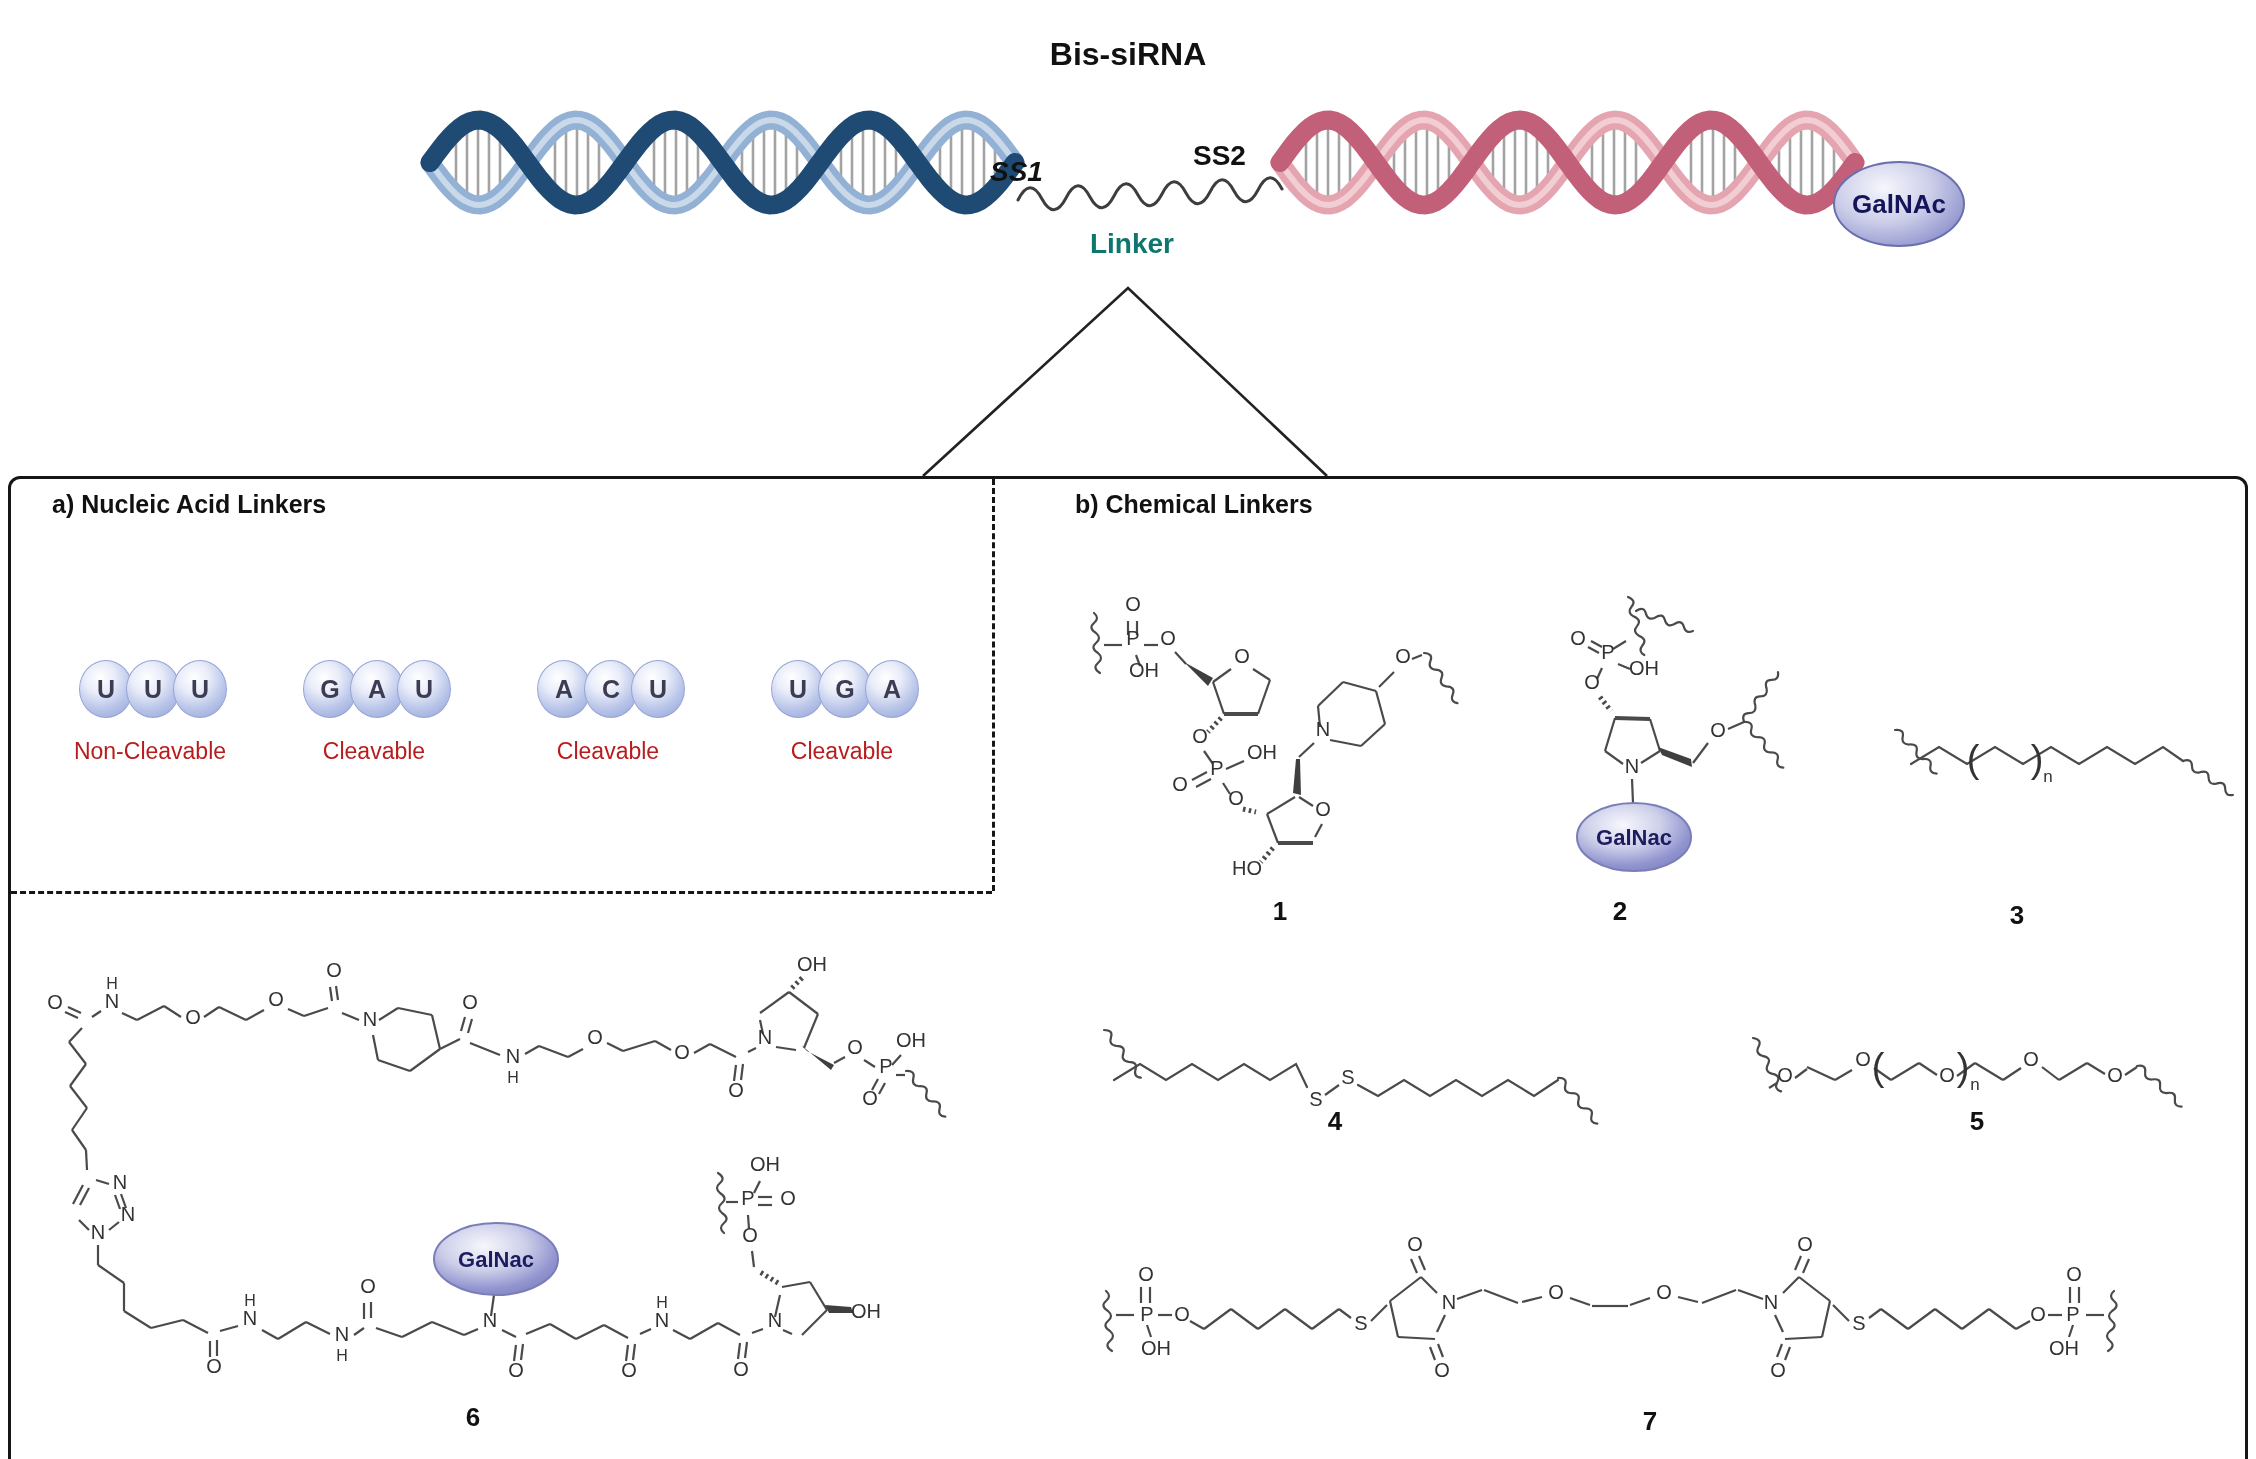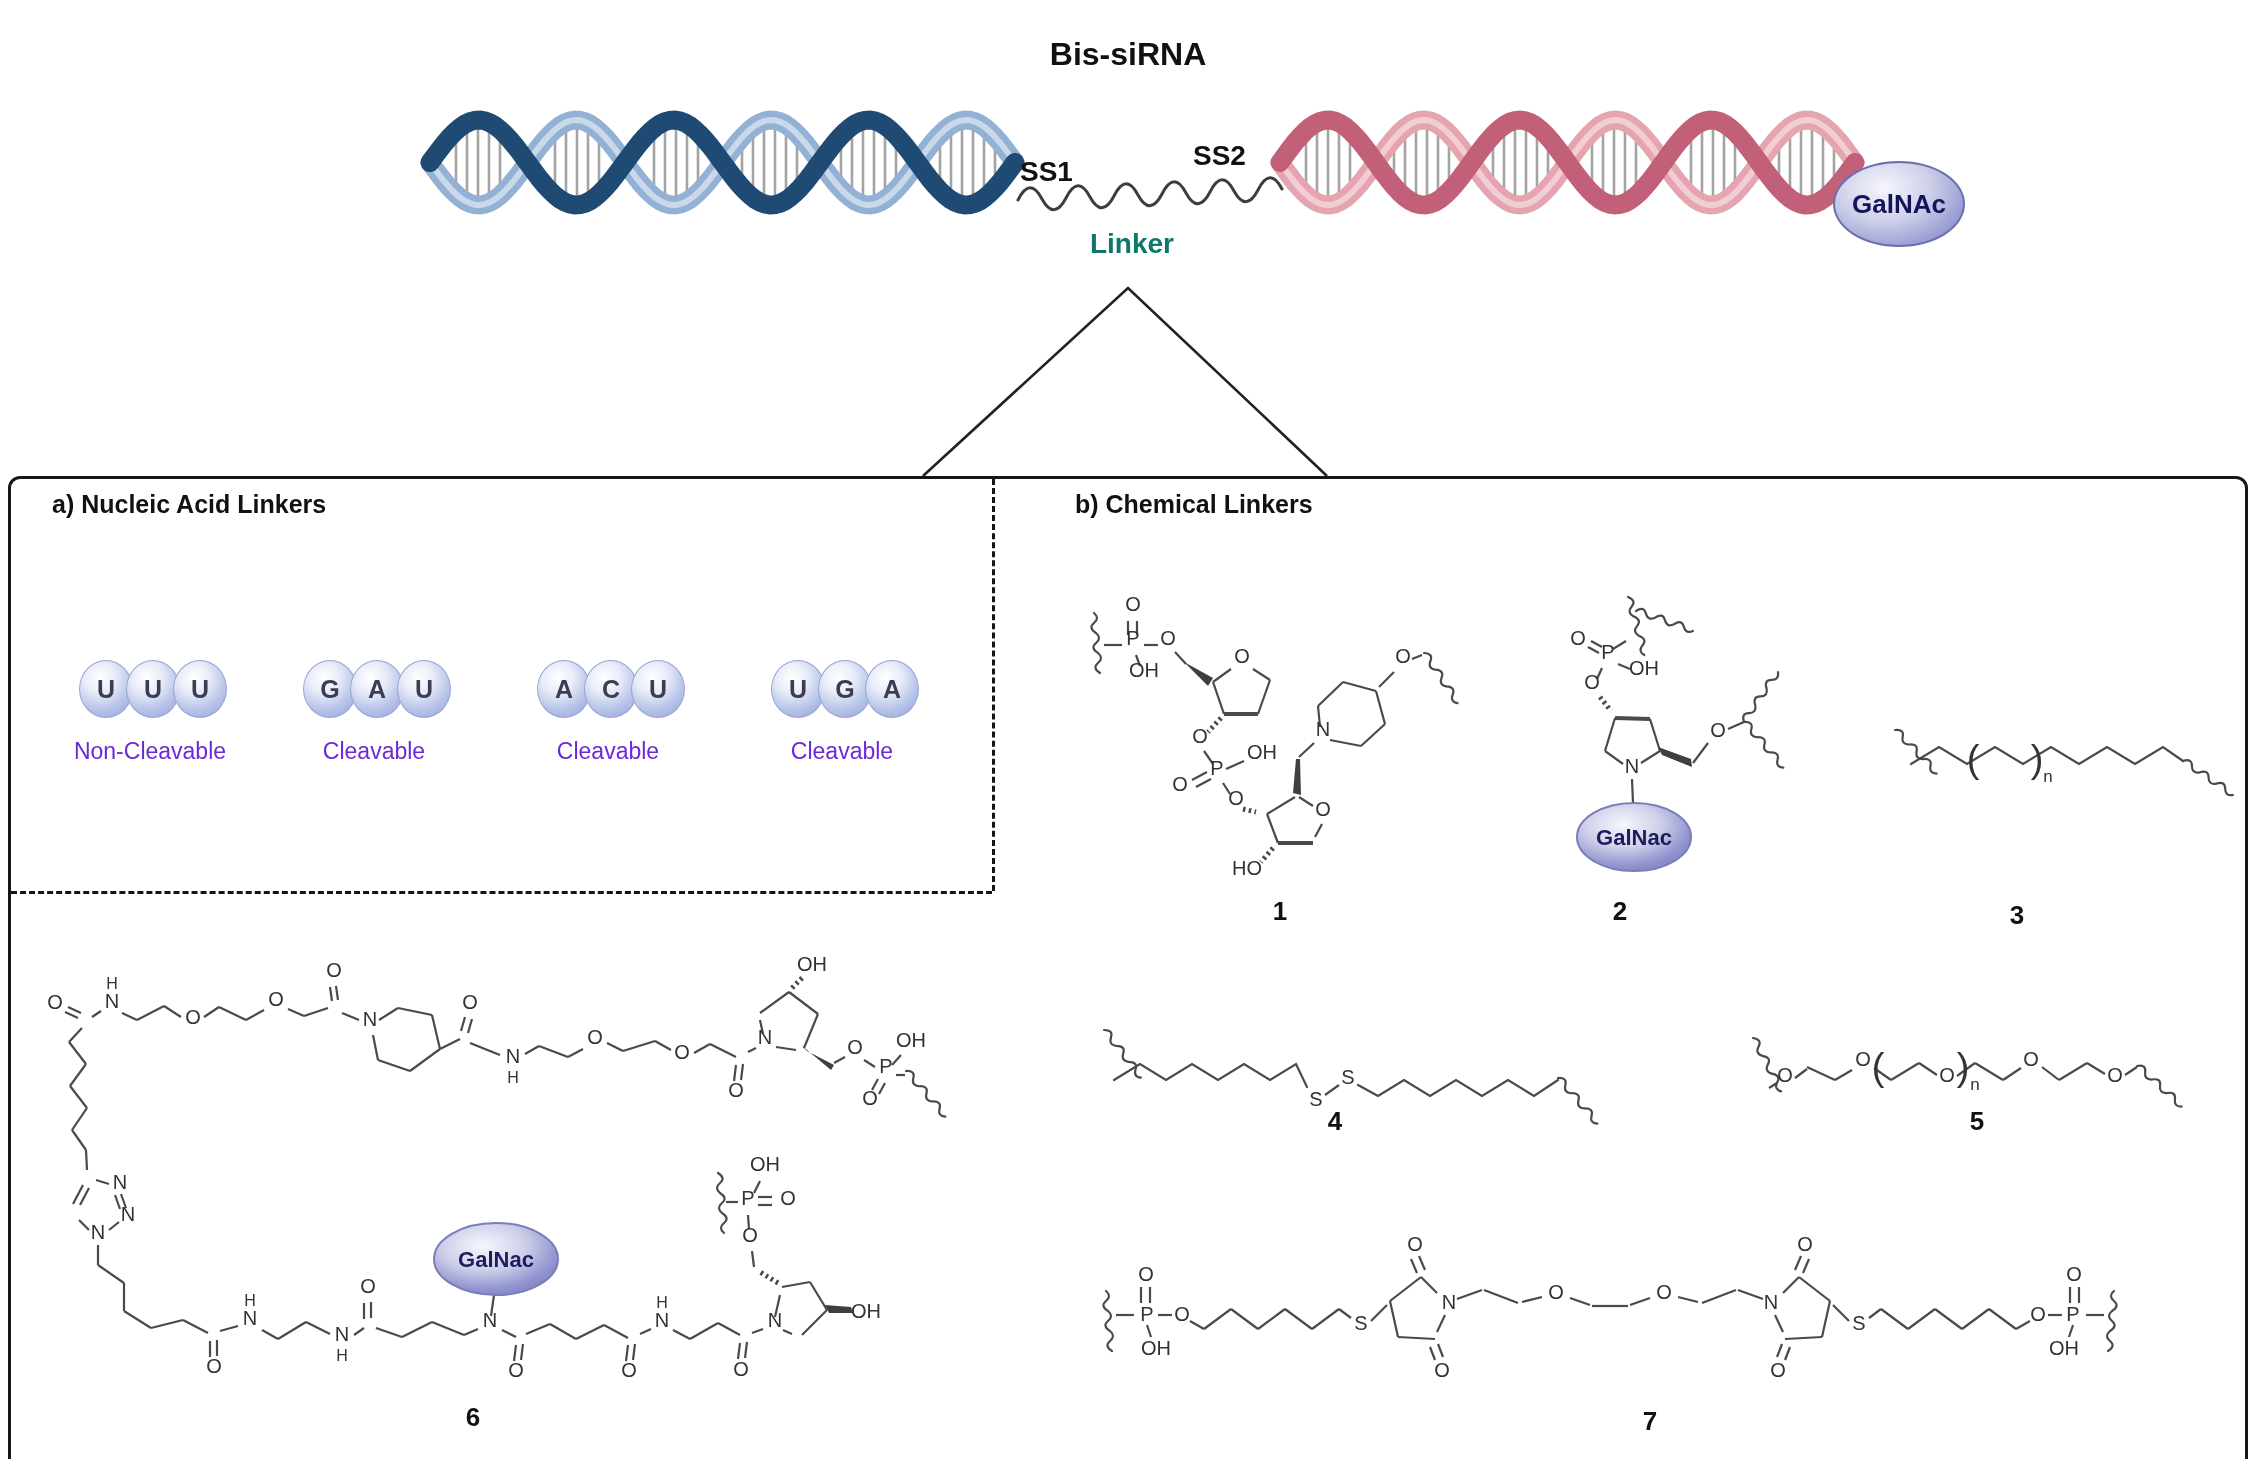--- a/index.html
+++ b/index.html
@@ -16,21 +16,21 @@
   .panelbox{border:3px solid #161616;border-radius:12px;}
   .dashv{border-left:3px dashed #161616;}
   .dashh{border-top:3px dashed #161616;}
   .heading{font-size:25px;font-weight:bold;color:#111;}
   .sgroup{display:flex;align-items:center;}
   .sphere{width:52px;height:56px;border-radius:50%;
     background:radial-gradient(circle at 38% 30%, #ffffff 0%, #e9edf9 30%, #b9c5e9 62%, #8fa0d8 100%);
     border:1px solid #97a5d5;display:flex;align-items:center;justify-content:center;
     font-weight:bold;font-size:25px;color:#3c3c52;margin-left:-7px;}
   .sphere:first-child{margin-left:0;}
-  .slabel{font-size:23px;color:#6d28d9;text-align:center;width:260px;}
+  .slabel{font-size:23px;color:#b91c1c;text-align:center;width:260px;}
   .cnum{font-size:26px;font-weight:bold;color:#111;width:80px;text-align:center;}
   svg{overflow:visible;}
   svg path{stroke-linecap:round;}
   .sk line, .sk path.b{stroke:#4a4a4a;stroke-width:2.2;fill:none;}
   .sk .bb{stroke-width:4.2;}
   .sk .hash{stroke-dasharray:2.5 3.4;stroke-width:5;}
   .sk polygon{fill:#3f3f3f;stroke:none;}
   .sk text{font-family:"Liberation Sans",sans-serif;font-size:20px;fill:#333;text-anchor:middle;}
   .sk text.small{font-size:16px;}
   .sk text.paren{font-size:38px;font-weight:300;}
@@ -57,21 +57,21 @@
 
   <div class="abs title">Bis-siRNA</div>
 
   <svg class="abs" style="left:430px;top:72px;" width="585" height="125">
       <path d="M26,30.9L26,94.1M37,23.0L37,102.0M48,20.0L48,105.0M59,22.3L59,102.7M70,29.6L70,95.4M125,95.4L125,29.6M136,102.7L136,22.3M147,105.0L147,20.0M158,102.0L158,23.0M169,94.1L169,30.9M224,28.3L224,96.7M235,21.7L235,103.3M246,20.1L246,104.9M257,23.8L257,101.2M268,32.3L268,92.7M312,87.5L312,37.5M323,97.9L323,27.1M334,103.8L334,21.2M345,104.7L345,20.3M356,100.3L356,24.7M367,91.2L367,33.8M411,35.9L411,89.1M422,26.0L422,99.0M433,20.7L433,104.3M444,20.6L444,104.4M455,25.7L455,99.3M466,35.4L466,89.6M510,90.7L510,34.3M521,100.0L521,25.0M532,104.6L532,20.4M543,104.0L543,21.0M554,98.2L554,26.8M565,88.0L565,37.0" stroke="#a3a3a3" stroke-width="2.6" fill="none"></path>
       <path d="M0,62.5L5,69.3L10,76.0L15,82.3L20,88.0L25,93.2L30,97.5L35,100.9L40,103.3L45,104.7L50,105.0L55,104.1L60,102.2L65,99.3L70,95.4L75,90.7L80,85.2L85,79.2L90,72.7L95,65.9L100,59.1L105,52.3L110,45.8L115,39.8L120,34.3L125,29.6L130,25.7L135,22.8L140,20.9L145,20.0L150,20.3L155,21.7L160,24.1L165,27.5L170,31.8L175,37.0L180,42.7L185,49.0L190,55.7L195,62.5L200,69.3L205,76.0L210,82.3L215,88.0L220,93.2L225,97.5L230,100.9L235,103.3L240,104.7L245,105.0L250,104.1L255,102.2L260,99.3L265,95.4L270,90.7L275,85.2L280,79.2L285,72.7L290,65.9L295,59.1L300,52.3L305,45.8L310,39.8L315,34.3L320,29.6L325,25.7L330,22.8L335,20.9L340,20.0L345,20.3L350,21.7L355,24.1L360,27.5L365,31.8L370,37.0L375,42.7L380,49.0L385,55.7L390,62.5L395,69.3L400,76.0L405,82.3L410,88.0L415,93.2L420,97.5L425,100.9L430,103.3L435,104.7L440,105.0L445,104.1L450,102.2L455,99.3L460,95.4L465,90.7L470,85.2L475,79.2L480,72.7L485,65.9L490,59.1L495,52.3L500,45.8L505,39.8L510,34.3L515,29.6L520,25.7L525,22.8L530,20.9L535,20.0L540,20.3L545,21.7L550,24.1L555,27.5L560,31.8L565,37.0L570,42.7L575,49.0L580,55.7L585,62.5" stroke="#92b1d4" stroke-width="19" fill="none"></path>
       <path d="M0,62.5L5,69.3L10,76.0L15,82.3L20,88.0L25,93.2L30,97.5L35,100.9L40,103.3L45,104.7L50,105.0L55,104.1L60,102.2L65,99.3L70,95.4L75,90.7L80,85.2L85,79.2L90,72.7L95,65.9L100,59.1L105,52.3L110,45.8L115,39.8L120,34.3L125,29.6L130,25.7L135,22.8L140,20.9L145,20.0L150,20.3L155,21.7L160,24.1L165,27.5L170,31.8L175,37.0L180,42.7L185,49.0L190,55.7L195,62.5L200,69.3L205,76.0L210,82.3L215,88.0L220,93.2L225,97.5L230,100.9L235,103.3L240,104.7L245,105.0L250,104.1L255,102.2L260,99.3L265,95.4L270,90.7L275,85.2L280,79.2L285,72.7L290,65.9L295,59.1L300,52.3L305,45.8L310,39.8L315,34.3L320,29.6L325,25.7L330,22.8L335,20.9L340,20.0L345,20.3L350,21.7L355,24.1L360,27.5L365,31.8L370,37.0L375,42.7L380,49.0L385,55.7L390,62.5L395,69.3L400,76.0L405,82.3L410,88.0L415,93.2L420,97.5L425,100.9L430,103.3L435,104.7L440,105.0L445,104.1L450,102.2L455,99.3L460,95.4L465,90.7L470,85.2L475,79.2L480,72.7L485,65.9L490,59.1L495,52.3L500,45.8L505,39.8L510,34.3L515,29.6L520,25.7L525,22.8L530,20.9L535,20.0L540,20.3L545,21.7L550,24.1L555,27.5L560,31.8L565,37.0L570,42.7L575,49.0L580,55.7L585,62.5" stroke="#c9d9ea" stroke-width="6" fill="none"></path>
       <path d="M0,62.5L5,55.7L10,49.0L15,42.7L20,37.0L25,31.8L30,27.5L35,24.1L40,21.7L45,20.3L50,20.0L55,20.9L60,22.8L65,25.7L70,29.6L75,34.3L80,39.8L85,45.8L90,52.3L95,59.1L100,65.9L105,72.7L110,79.2L115,85.2L120,90.7L125,95.4L130,99.3L135,102.2L140,104.1L145,105.0L150,104.7L155,103.3L160,100.9L165,97.5L170,93.2L175,88.0L180,82.3L185,76.0L190,69.3L195,62.5L200,55.7L205,49.0L210,42.7L215,37.0L220,31.8L225,27.5L230,24.1L235,21.7L240,20.3L245,20.0L250,20.9L255,22.8L260,25.7L265,29.6L270,34.3L275,39.8L280,45.8L285,52.3L290,59.1L295,65.9L300,72.7L305,79.2L310,85.2L315,90.7L320,95.4L325,99.3L330,102.2L335,104.1L340,105.0L345,104.7L350,103.3L355,100.9L360,97.5L365,93.2L370,88.0L375,82.3L380,76.0L385,69.3L390,62.5L395,55.7L400,49.0L405,42.7L410,37.0L415,31.8L420,27.5L425,24.1L430,21.7L435,20.3L440,20.0L445,20.9L450,22.8L455,25.7L460,29.6L465,34.3L470,39.8L475,45.8L480,52.3L485,59.1L490,65.9L495,72.7L500,79.2L505,85.2L510,90.7L515,95.4L520,99.3L525,102.2L530,104.1L535,105.0L540,104.7L545,103.3L550,100.9L555,97.5L560,93.2L565,88.0L570,82.3L575,76.0L580,69.3L585,62.5" stroke="#1f4a73" stroke-width="19" fill="none"></path>
     </svg>
 
-  <div class="abs sslabel" style="left:1020px;top:128px;">SS1</div>
+  <div class="abs sslabel" style="left:990px;top:128px;font-style:italic;">SS1</div>
 
   <svg class="abs" style="left:1012px;top:142px;" width="285" height="56">
     <path d="M6,30 q12,-24 24,-1 q12,22 24,-1 q12,-24 24,-1 q12,22 24,-1 q12,-24 24,-1 q12,22 24,-1 q12,-24 24,-1 q12,22 24,-1 q12,-24 24,-1 q12,22 24,-1 q12,-24 24,-1" stroke="#3d3d3d" stroke-width="3" fill="none"></path>
   </svg>
 
   <div class="abs sslabel" style="left:1193px;top:112px;">SS2</div>
 
   <svg class="abs" style="left:1280px;top:72px;" width="575" height="125">
       <path d="M26,30.5L26,94.5M37,22.7L37,102.3M48,20.0L48,105.0M59,22.8L59,102.2M70,30.7L70,94.3M114,86.3L114,38.7M125,97.2L125,27.8M136,103.6L136,21.4M147,104.8L147,20.2M158,100.4L158,24.6M169,91.3L169,33.7M213,35.1L213,89.9M224,25.4L224,99.6M235,20.5L235,104.5M246,20.9L246,104.1M257,26.7L257,98.3M268,37.1L268,87.9M312,93.1L312,31.9M323,101.5L323,23.5M334,105.0L334,20.0M345,102.9L345,22.1M356,95.7L356,29.3M411,29.0L411,96.0M422,21.9L422,103.1M433,20.1L433,104.9M444,23.7L444,101.3M455,32.2L455,92.8M499,88.2L499,36.8M510,98.5L510,26.5M521,104.2L521,20.8M532,104.4L532,20.6M543,99.3L543,25.7M554,89.5L554,35.5" stroke="#a3a3a3" stroke-width="2.6" fill="none"></path>
       <path d="M0,62.5L5,69.4L10,76.2L15,82.6L20,88.4L25,93.6L30,97.9L35,101.2L40,103.6L45,104.8L50,104.9L55,103.9L60,101.7L65,98.5L70,94.3L75,89.3L80,83.6L85,77.3L90,70.6L95,63.7L100,56.7L105,49.9L110,43.5L115,37.5L120,32.2L125,27.8L130,24.2L135,21.7L140,20.3L145,20.0L150,20.9L155,22.9L160,25.9L165,29.9L170,34.8L175,40.4L180,46.6L185,53.3L190,60.2L195,67.1L200,74.0L205,80.5L210,86.5L215,91.9L220,96.5L225,100.2L230,102.9L235,104.5L240,105.0L245,104.3L250,102.5L255,99.7L260,95.8L265,91.1L270,85.6L275,79.4L280,72.8L285,66.0L290,59.0L295,52.2L300,45.6L305,39.4L310,33.9L315,29.2L320,25.3L325,22.5L330,20.7L335,20.0L340,20.5L345,22.1L350,24.8L355,28.5L360,33.1L365,38.5L370,44.5L375,51.0L380,57.9L385,64.8L390,71.7L395,78.4L400,84.6L405,90.2L410,95.1L415,99.1L420,102.1L425,104.1L430,105.0L435,104.7L440,103.3L445,100.8L450,97.2L455,92.8L460,87.5L465,81.5L470,75.1L475,68.3L480,61.3L485,54.4L490,47.7L495,41.4L500,35.7L505,30.7L510,26.5L515,23.3L520,21.1L525,20.1L530,20.2L535,21.4L540,23.8L545,27.1L550,31.4L555,36.6L560,42.4L565,48.8L570,55.6L575,62.5" stroke="#e4a5b0" stroke-width="19" fill="none"></path>

